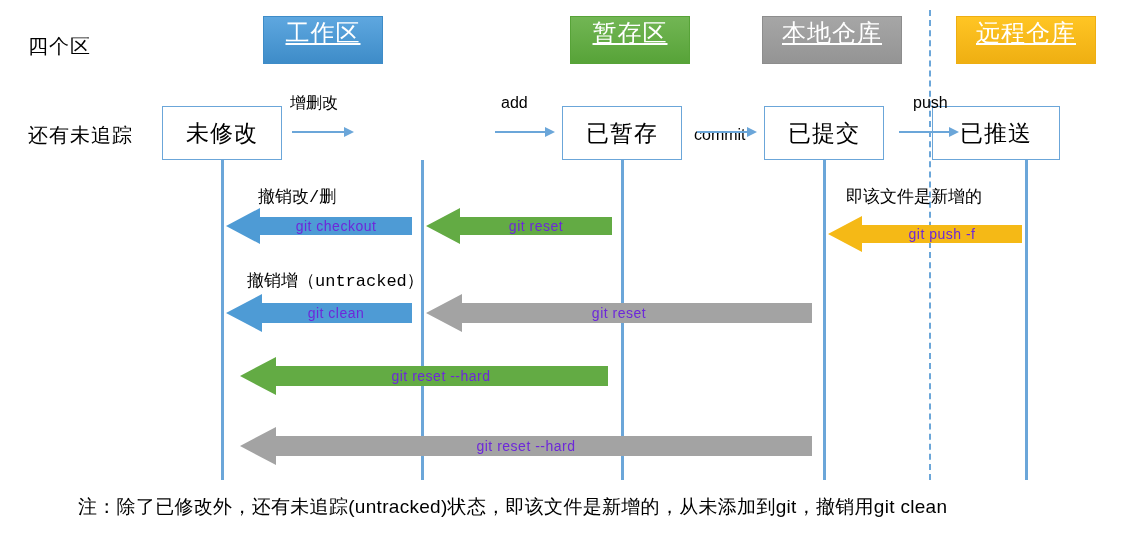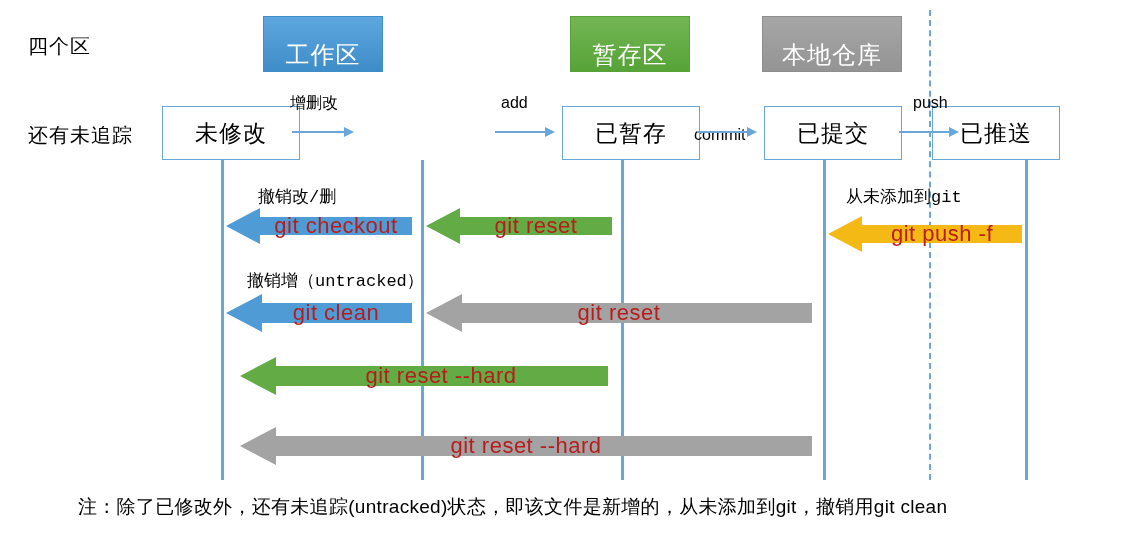--- a/index.html
+++ b/index.html
@@ -23,39 +23,40 @@
     position: absolute;
     font-size: 20px;
     color: #000000;
     letter-spacing: 1px;
     white-space: nowrap;
   }
 
   
   .zone {
     position: absolute;
-    height: 56px;
+    height: 48px;
     width: 120px;
     display: flex;
-    align-items: flex-end;
+    align-items: flex-start;
     justify-content: center;
     color: #ffffff;
     font-size: 24px;
     letter-spacing: 1px;
     box-sizing: border-box;
+    text-decoration: underline;
   }
   .zone.work   { background: linear-gradient(180deg,#5ea7df 0%, #3e8cc8 100%); border:1px solid #3e8cc8; }
   .zone.stage  { background: linear-gradient(180deg,#72b654 0%, #57a338 100%); border:1px solid #57a338; }
   .zone.local  { background: linear-gradient(180deg,#a6a6a6 0%, #949494 100%); border:1px solid #8d8d8d; }
   .zone.remote { background: linear-gradient(180deg,#ffc524 0%, #efaf12 100%); border:1px solid #eeae12; }
 
   
   .state-box {
     position: absolute;
-    width: 138px;
+    width: 120px;
     height: 54px;
     border: 1.6px solid #6ba6d9;
     background: #ffffff;
     display: flex;
     align-items: center;
     justify-content: center;
     font-size: 23px;
     color: #000000;
     box-sizing: border-box;
     letter-spacing: 1px;
@@ -94,22 +95,22 @@
     align-items: center;
     justify-content: center;
   }
   .back-arrow .arrow-svg {
     position: absolute;
     left: 0; top: 0;
     width: 100%; height: 100%;
   }
   .back-arrow .arrow-text {
     position: relative;
-    color: #b91c1c;
-    font-size: 22px;
+    color: #6d28d9;
+    font-size: 14px;
     white-space: nowrap;
     z-index: 2;
     letter-spacing: 0.5px;
   }
   .back-arrow.shift-right .arrow-text { margin-left: 34px; }
 
   .back-label {
     position: absolute;
     font-size: 17px;
     color: #000000;
@@ -135,20 +136,23 @@
   <div class="row-label" style="left:28px; top:122px;">还有未追踪</div>
 
   <div class="zone work" style="left:263px; top:16px;">
     <span>工作区</span>
   </div>
   <div class="zone local" style="left:762px; top:16px; width:140px;">
     <span>本地仓库</span>
   </div>
   <div class="zone stage" style="left:570px; top:16px;">
     <span>暂存区</span>
+  </div>
+  <div class="zone remote" style="left:956px; top:16px; width:140px;">
+    <span>远程仓库</span>
   </div>
 
   <div class="lifeline" style="left:221px; top:160px; height:320px;"></div>
   <div class="lifeline" style="left:421px; top:160px; height:320px;"></div>
   <div class="lifeline" style="left:621px; top:160px; height:320px;"></div>
   <div class="lifeline" style="left:823px; top:160px; height:320px;"></div>
   <div class="lifeline" style="left:1025px; top:160px; height:320px;"></div>
 
   <div class="divider-dashed" style="left:929px; top:10px; height:470px;"></div>
 
@@ -203,21 +207,21 @@
     <span class="arrow-text">git checkout</span>
   </div>
 
   <div class="back-arrow shift-right" style="left:426px; top:208px; width:186px; height:36px;">
     <svg class="arrow-svg" viewBox="0 0 186 36" preserveAspectRatio="none">
       <polygon points="0,18 34,0 34,9 186,9 186,27 34,27 34,36" fill="#63ab44"></polygon>
     </svg>
     <span class="arrow-text">git reset</span>
   </div>
 
-  <div class="back-label" style="left:846px; top:185px;">从未添加到git</div>
+  <div class="back-label" style="left:846px; top:185px;">即该文件是新增的</div>
   <div class="back-arrow shift-right" style="left:828px; top:216px; width:194px; height:36px;">
     <svg class="arrow-svg" viewBox="0 0 194 36" preserveAspectRatio="none">
       <polygon points="0,18 34,0 34,9 194,9 194,27 34,27 34,36" fill="#f5b916"></polygon>
     </svg>
     <span class="arrow-text">git push -f</span>
   </div>
 
   <div class="back-label" style="left:247px; top:269px;">撤销增（untracked）</div>
   <div class="back-arrow shift-right" style="left:226px; top:294px; width:186px; height:38px;">
     <svg class="arrow-svg" viewBox="0 0 186 38" preserveAspectRatio="none">

